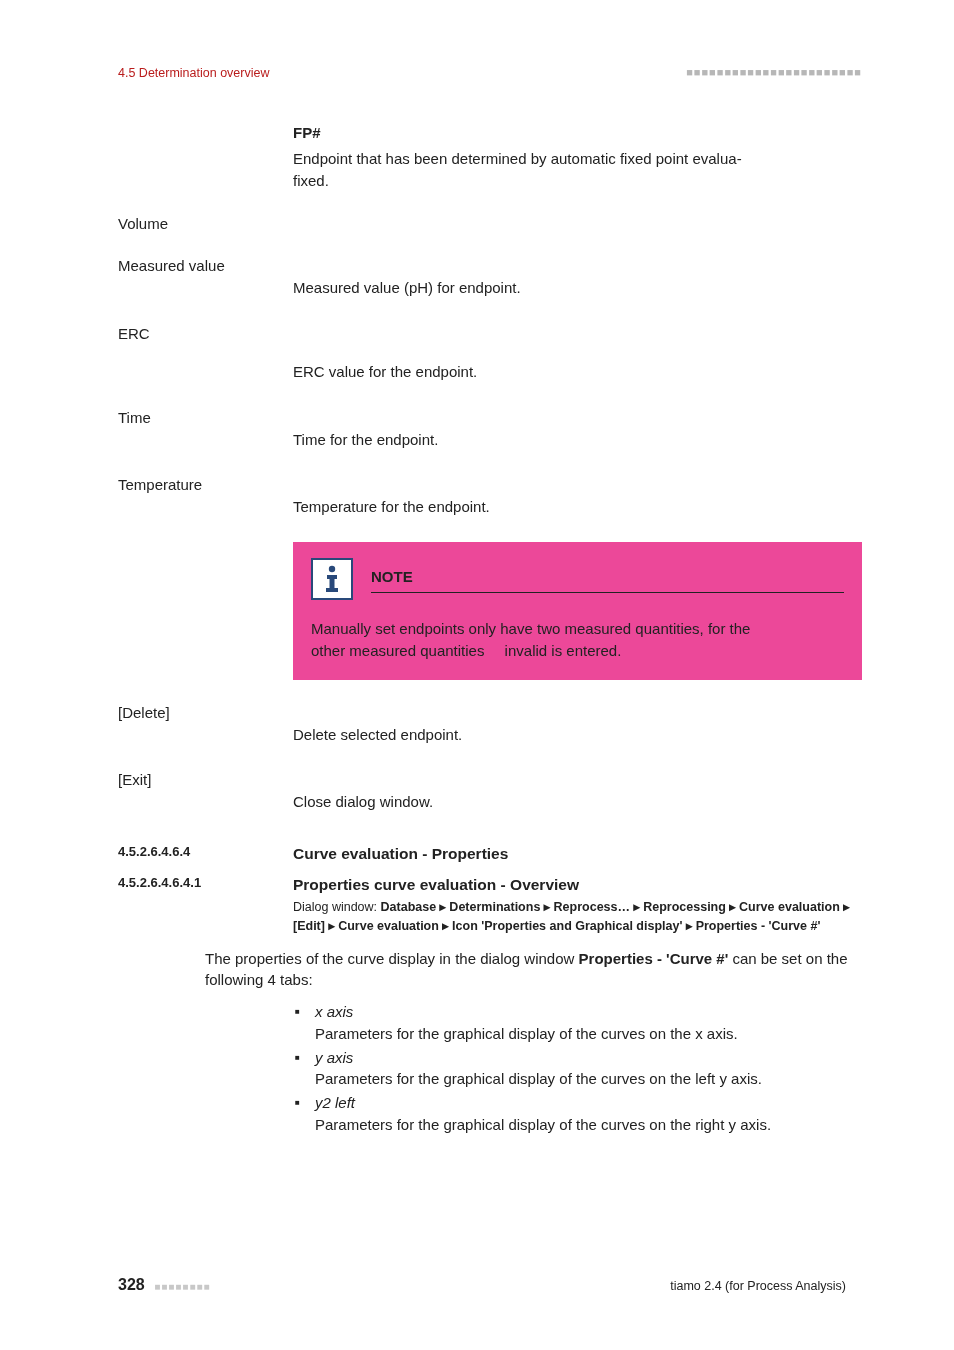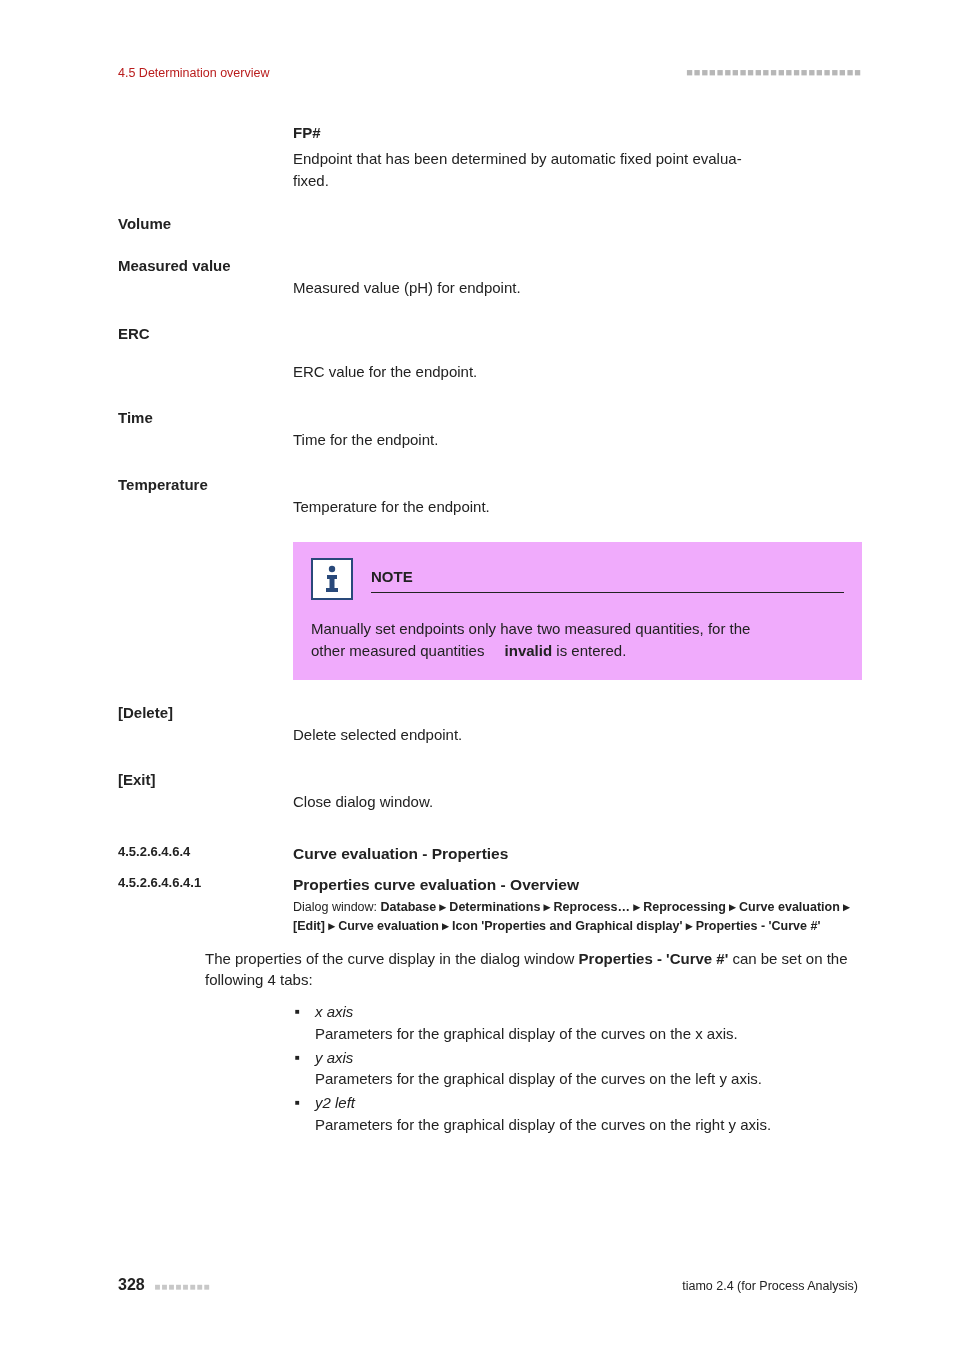--- a/index.html
+++ b/index.html
@@ -30,29 +30,29 @@
     font-size: 11px;
   }
   .content { }
   .row {
     display: grid;
     grid-template-columns: 175px 1fr;
     column-gap: 0;
     margin-bottom: 20px;
   }
   .side-label {
-    font-weight: 700;
+    font-weight: 400;
   }
   .body-col p {
     margin-bottom: 4px;
   }
   .fp-block { margin-left: 175px; margin-bottom: 22px; }
   .fp-block .fp-title { font-weight: 700; margin-bottom: 4px; }
   .note-box {
-    background: #f0abfc;
+    background: #ec4899;
     margin-left: 175px;
     padding: 16px 18px 18px 18px;
     margin-bottom: 22px;
   }
   .note-head {
     display: flex;
     align-items: center;
     gap: 18px;
     margin-bottom: 18px;
   }
@@ -73,21 +73,21 @@
   .note-title {
     font-weight: 700;
     font-size: 15px;
     padding-bottom: 4px;
   }
   .note-rule {
     border: none;
     border-top: 1.3px solid #222;
     margin: 0;
   }
-  .note-body strong { font-weight: 700; padding-left: 16px; }
+  .note-body strong { font-weight: 400; padding-left: 16px; }
 
   .sect-row {
     display: grid;
     grid-template-columns: 175px 1fr;
     margin-top: 14px;
     margin-bottom: 8px;
   }
   .sect-num { font-weight: 700; font-size: 13px; }
   .sect-head { font-weight: 700; font-size: 15.5px; }
   .crumb {
@@ -120,21 +120,21 @@
     left: 2px;
     top: 5px;
     color: #222;
   }
   ul.tabs .tab-name { font-style: italic; }
 
   .footer {
     position: absolute;
     bottom: 54px;
     left: 118px;
-    right: 96px;
+    right: 108px;
     display: flex;
     justify-content: space-between;
     align-items: baseline;
     font-size: 12.5px;
   }
   .page-num {
     font-weight: 700;
     font-size: 16px;
     margin-right: 6px;
   }

